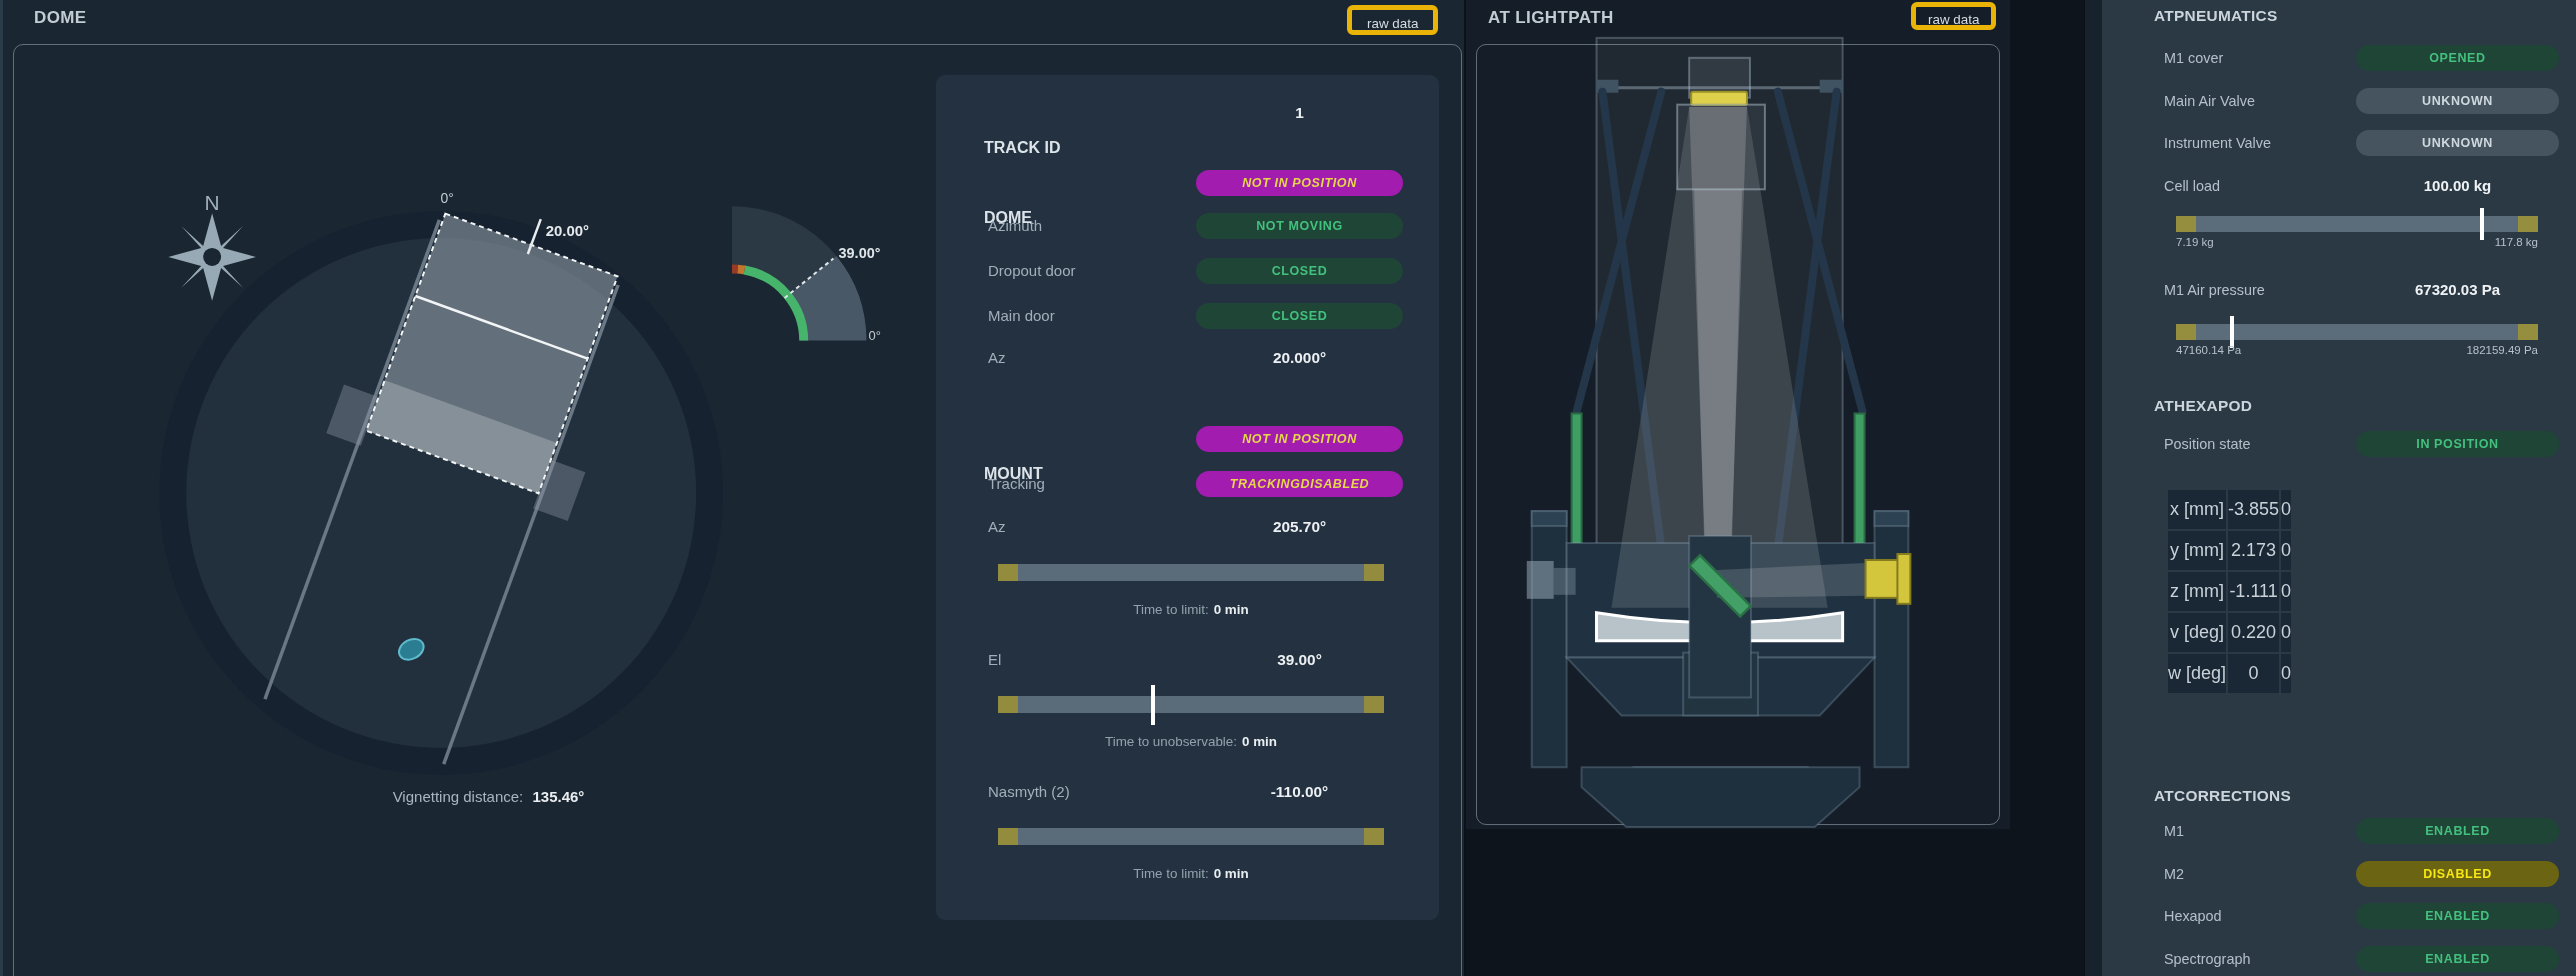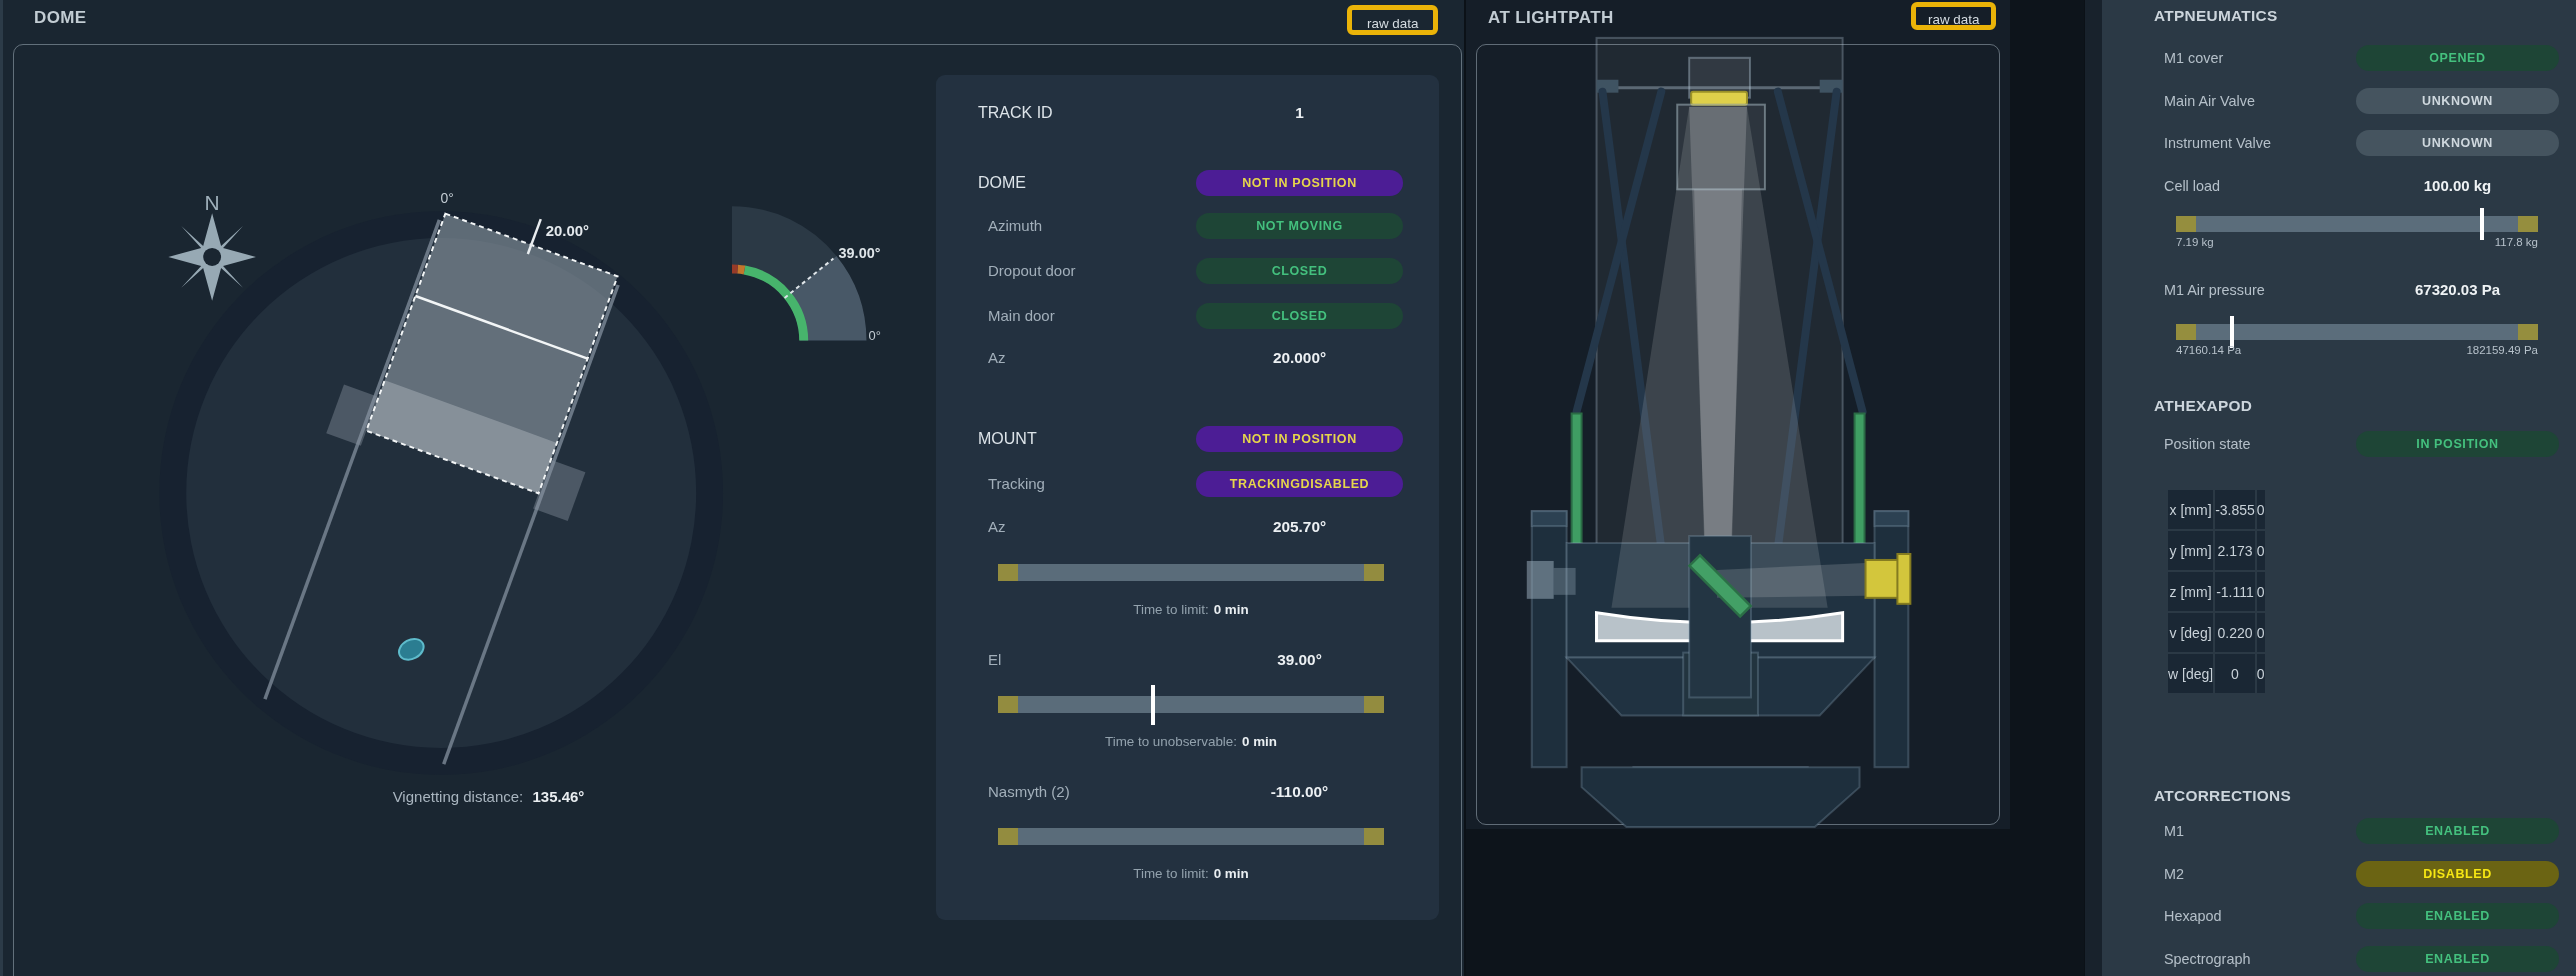--- a/index.html
+++ b/index.html
@@ -18,29 +18,29 @@
 
   #lightpath-col { position:absolute; left:1466px; top:0; width:618px; height:976px; background:#0d141b; }
   #lightpath-panel { position:absolute; left:0; top:0; width:544px; height:829px; background:#151e28; }
 
   #right-panel { position:absolute; left:2085px; top:0; width:491px; height:976px; background:#2b3945;
                  border-left:17px solid #18222c; }
 
   
   #track-card { position:absolute; left:936px; top:75px; width:503px; height:845px; background:#233140; border-radius:9px; }
   .t-row { position:absolute; left:0; width:503px; height:26px; }
-  .t-hdr { position:absolute; left:42px; font-size:16px; font-weight:normal; color:#dde4e9; line-height:26px; }
+  .t-hdr { position:absolute; left:48px; font-size:16px; font-weight:bold; color:#dde4e9; line-height:26px;margin-top:35px; }
   .t-lbl { position:absolute; left:52px; font-size:15px; color:#a2afba; line-height:26px; }
   .t-valbox { position:absolute; left:260px; width:207px; text-align:center; line-height:26px; }
   .t-val { font-size:15.4px; font-weight:600; color:#ecf0f3; }
 
   .badge { position:absolute; left:260px; width:207px; height:26px; border-radius:13px; text-align:center;
            line-height:26px; font-size:12.5px; font-weight:bold; letter-spacing:0.6px; }
   .badge-ok      { background:#1e4536; color:#44c07e; }
-  .badge-warn    { background:#4c1d95; color:#e6d64b; }
+  .badge-warn    { background:#a21caf; color:#e6d64b;font-style:italic; }
   .badge-alert   { background:#6b6413; color:#f7e713; }
   .badge-unknown { background:#45545f; color:#cfd8de; }
 
   .slider { position:absolute; left:62px; width:386px; height:17px; background:#5a6c7a; }
   .slider .cap-l, .slider .cap-r { position:absolute; top:0; width:20px; height:100%; background:#938c3f; }
   .slider .cap-l { left:0; } .slider .cap-r { right:0; }
   .slider .marker { position:absolute; top:-11px; width:4px; height:40px; background:#ffffff; }
   .time-row { position:absolute; left:62px; width:386px; text-align:center; font-size:13.4px; color:#93a2ad; line-height:26px; }
   .time-val { color:#e9eef1; font-weight:bold; margin-left:5px; }
 
@@ -52,21 +52,21 @@
   .rp-valbox { position:absolute; left:254px; width:203px; text-align:center; line-height:28px; font-size:15px; font-weight:600; color:#eef2f4; }
   .rp-slider { position:absolute; left:74px; width:362px; height:16px; background:#5b6d7b; }
   .rp-slider .cap-l,.rp-slider .cap-r { position:absolute; top:0; width:20px; height:100%; background:#958e3e; }
   .rp-slider .cap-l{left:0;} .rp-slider .cap-r{right:0;}
   .rp-slider .marker { position:absolute; top:-8px; width:4px; height:32px; background:#fff; }
   .rp-range { position:absolute; left:74px; width:362px; display:flex; justify-content:space-between;
               font-size:11.5px; color:#b6c1ca; }
 
   table.hex { position:absolute; left:64px; border-collapse:separate; border-spacing:2px; }
   table.hex th { background:#44535e; color:#c3cdd4; font-size:13.4px; font-weight:bold; height:28px; }
-  table.hex td { background:#1a2734; color:#c9d2d9; font-size:14px; text-align:center; height:39px; }
+  table.hex td { background:#1a2734; color:#c9d2d9; font-size:18px; text-align:center; height:39px; }
   table.hex .c1 { width:113px; } table.hex .c2 { width:108px; } table.hex .c3 { width:165px; }
   table.hex tr:first-child th:first-child { border-top-left-radius:6px; }
   table.hex tr:first-child th:last-child { border-top-right-radius:6px; }
 
   svg text { font-family:"Liberation Sans", sans-serif; }
 </style>
 </head>
 <body>
 
 <div id="stage">

